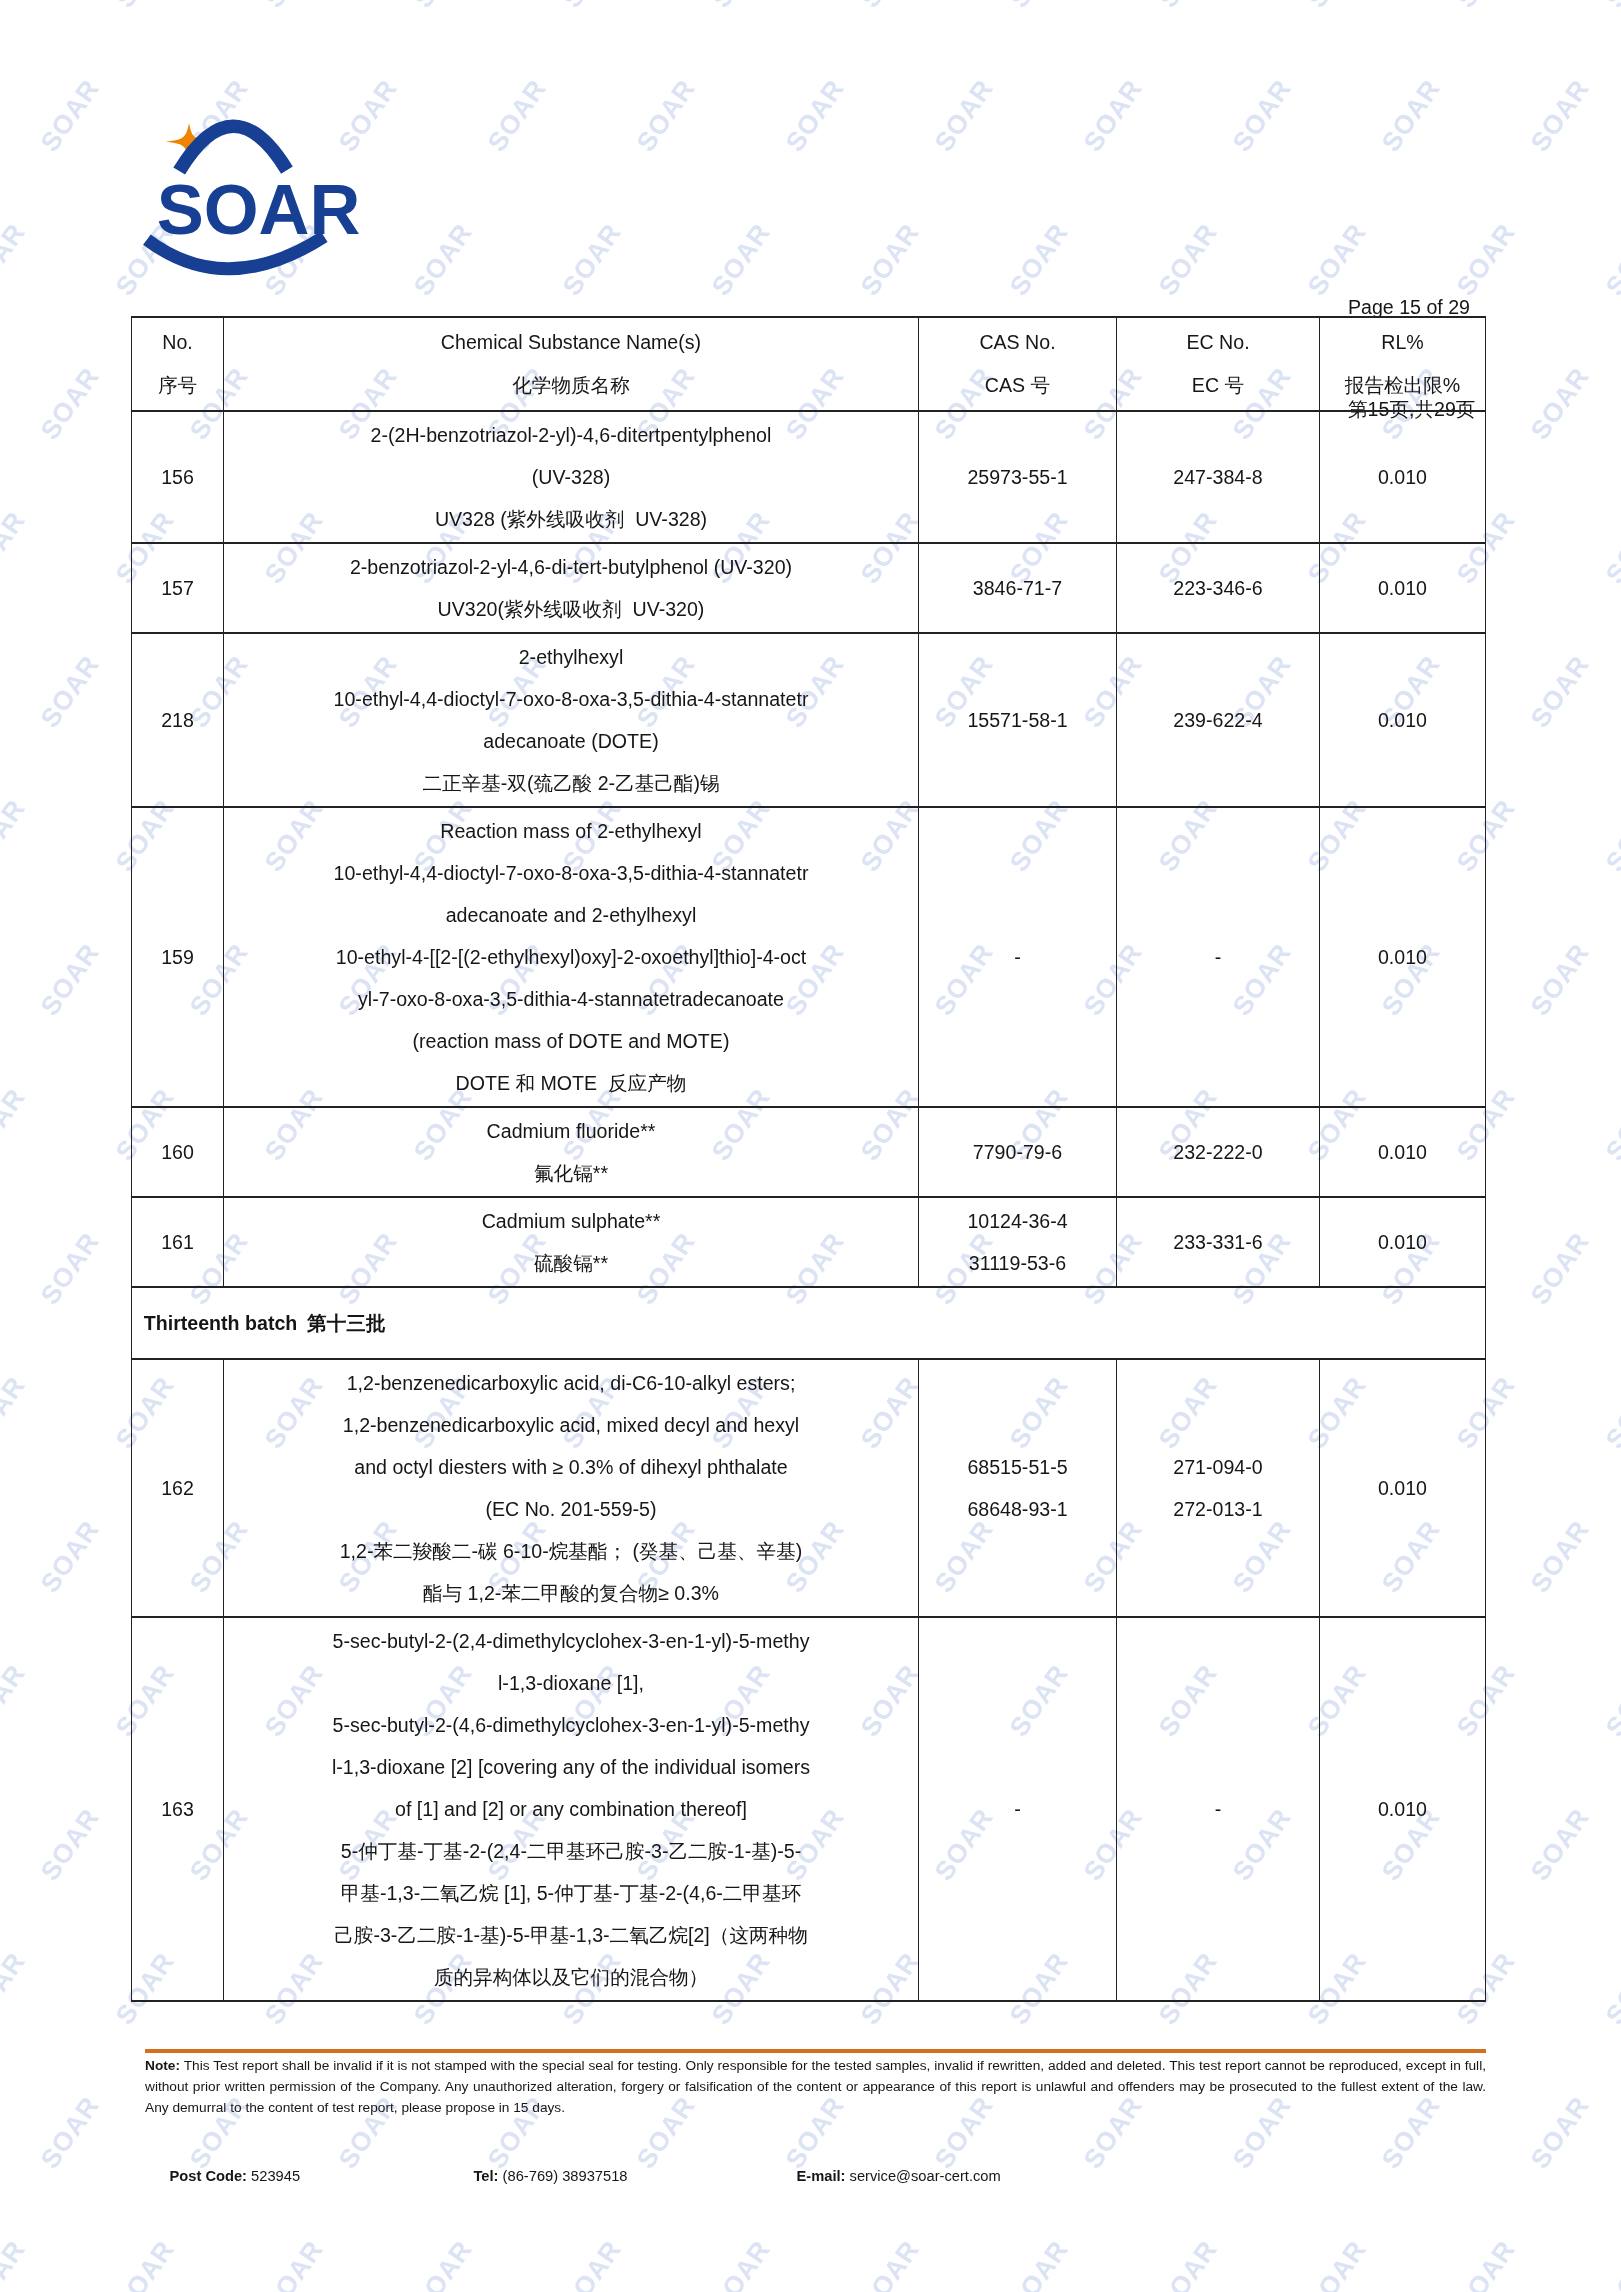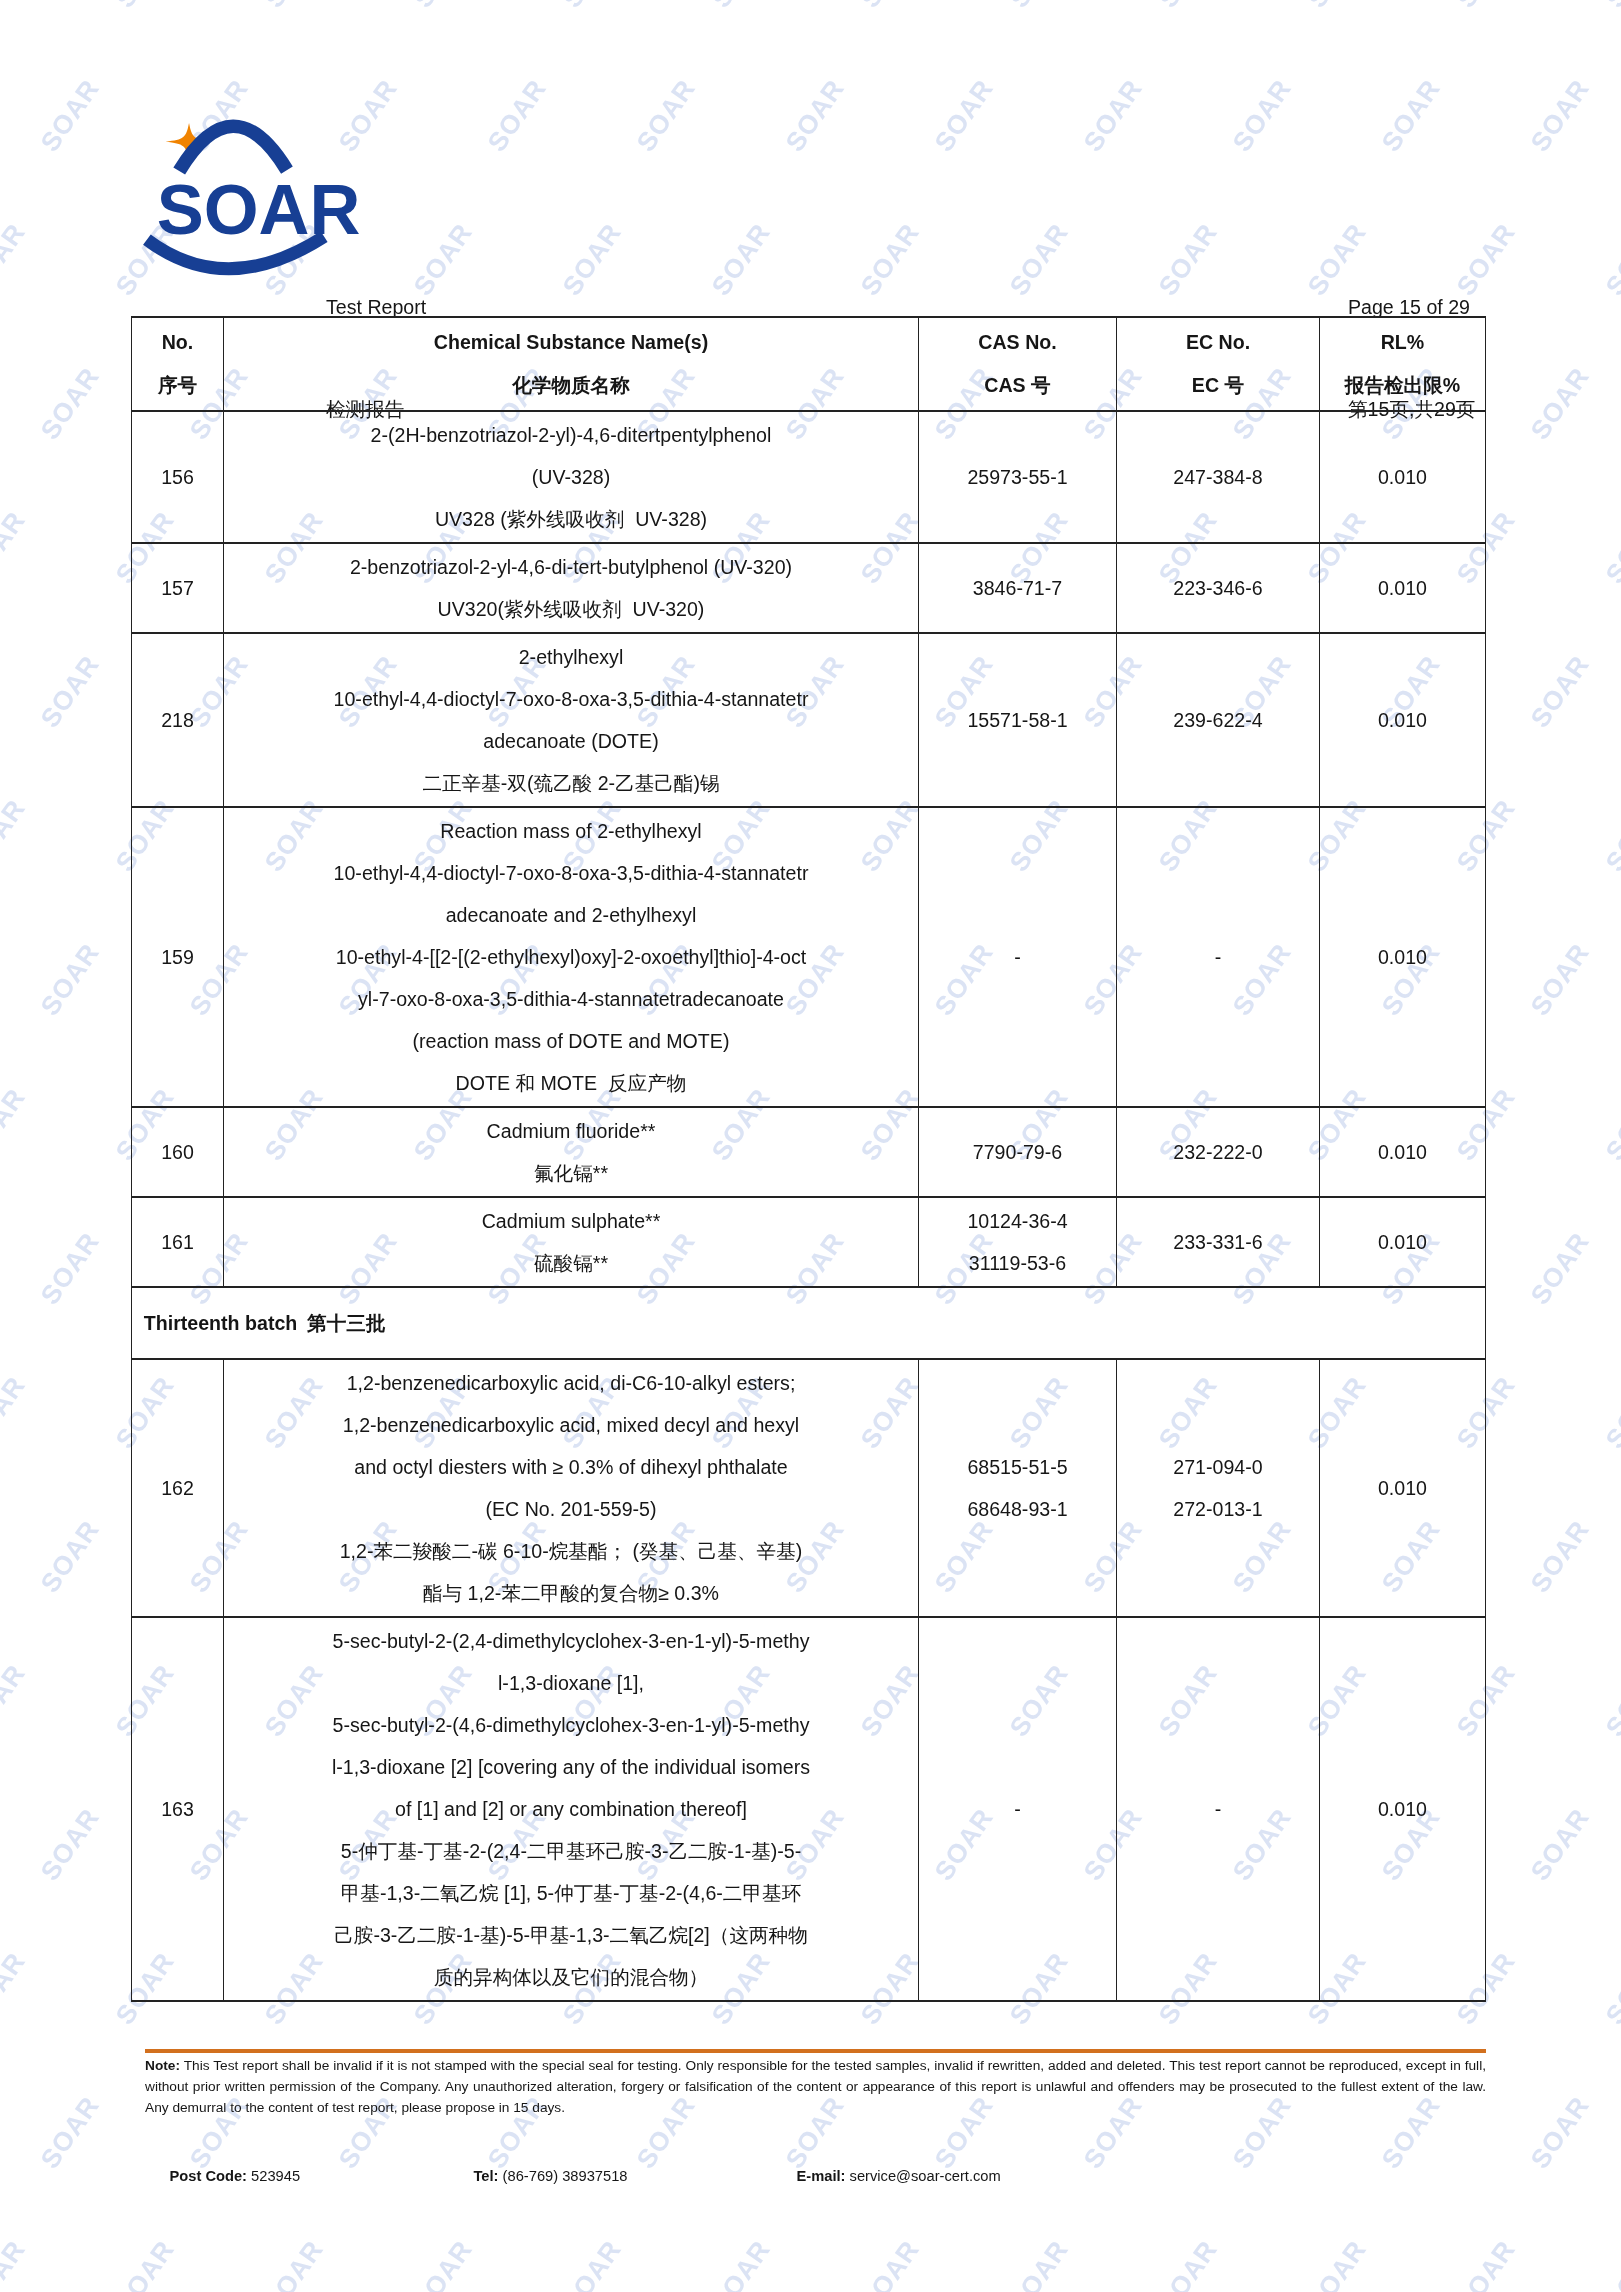--- a/index.html
+++ b/index.html
@@ -28,21 +28,21 @@
   
   .report-table {
     position:absolute; left:131px; top:316px; width:1354px;
     border-collapse:collapse; table-layout:fixed;
   }
   .report-table th, .report-table td {
     border:2px solid #222; border-left-width:1px; border-right-width:1px;
     text-align:center; vertical-align:middle; padding:2px 3.9px;
     font-size:19.6px; line-height:42px; overflow:hidden;
   }
-  .report-table th { font-weight:bold; line-height:43px; padding:2.9px 0; }
+  .report-table th { font-weight:normal; line-height:43px; padding:2.9px 0; }
   .cell-line { white-space:pre; }
   .section-cell {
     text-align:left !important; padding-left:11.8px !important;
     font-weight:bold; height:66px;
   }
   .section-en { margin-right:9.8px; }
 
   
   .rule { position:absolute; left:145px; width:1341px; height:3.9px; background:#d2701e; }
   .rule-top { top:2049px; }
@@ -265,24 +265,20 @@
 
   <div class="content">
 
     <svg class="logo" width="235" height="167" viewBox="0 0 240 170" aria-hidden="true">
       <path d="M47 9 C50 24 52 26 71 28 C52 30 50 32 47 47 C44 32 42 30 23 28 C42 26 44 24 47 9 Z" fill="#f08300"></path>
       <path d="M37 58 Q92 -33 147 57" fill="none" stroke="#173f94" stroke-width="14"></path>
       <path d="M4 128 Q85 189 185 125" fill="none" stroke="#173f94" stroke-width="13"></path>
       <text x="14" y="122" font-family="Liberation Sans, sans-serif" font-size="72" font-weight="bold" fill="#173f94" letter-spacing="0">SOAR</text>
     </svg>
 
-    <div class="hdr-block hdr-title">
-      <div>Test Report</div>
-      <div>检测报告</div>
-    </div>
     <div class="hdr-block hdr-page">
       <div>Page 15 of 29</div>
       <div>第15页,共29页</div>
     </div>
 
     <table class="report-table">
       <colgroup>
         <col style="width:92px">
           <col style="width:695px">
           <col style="width:198px">

